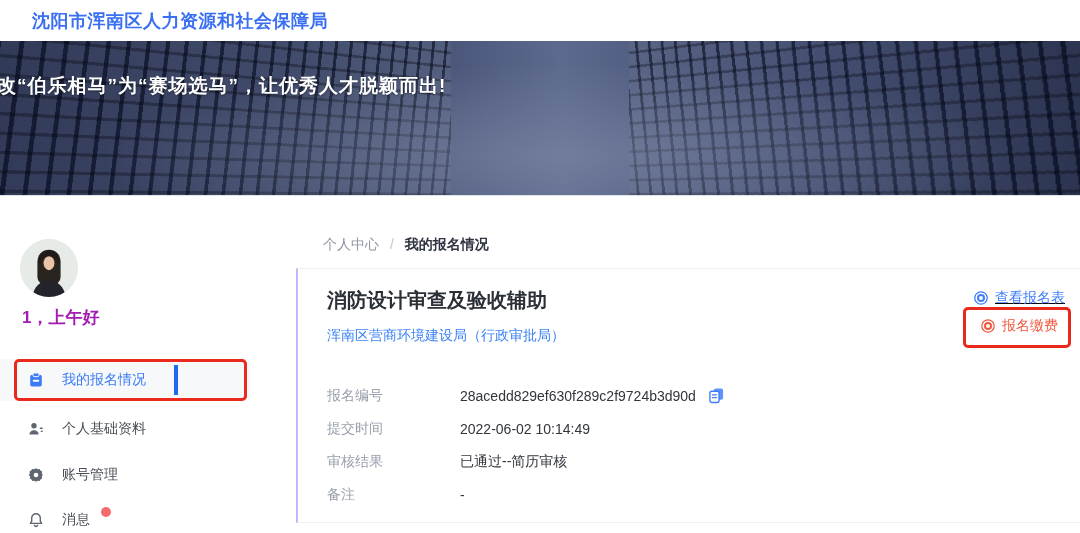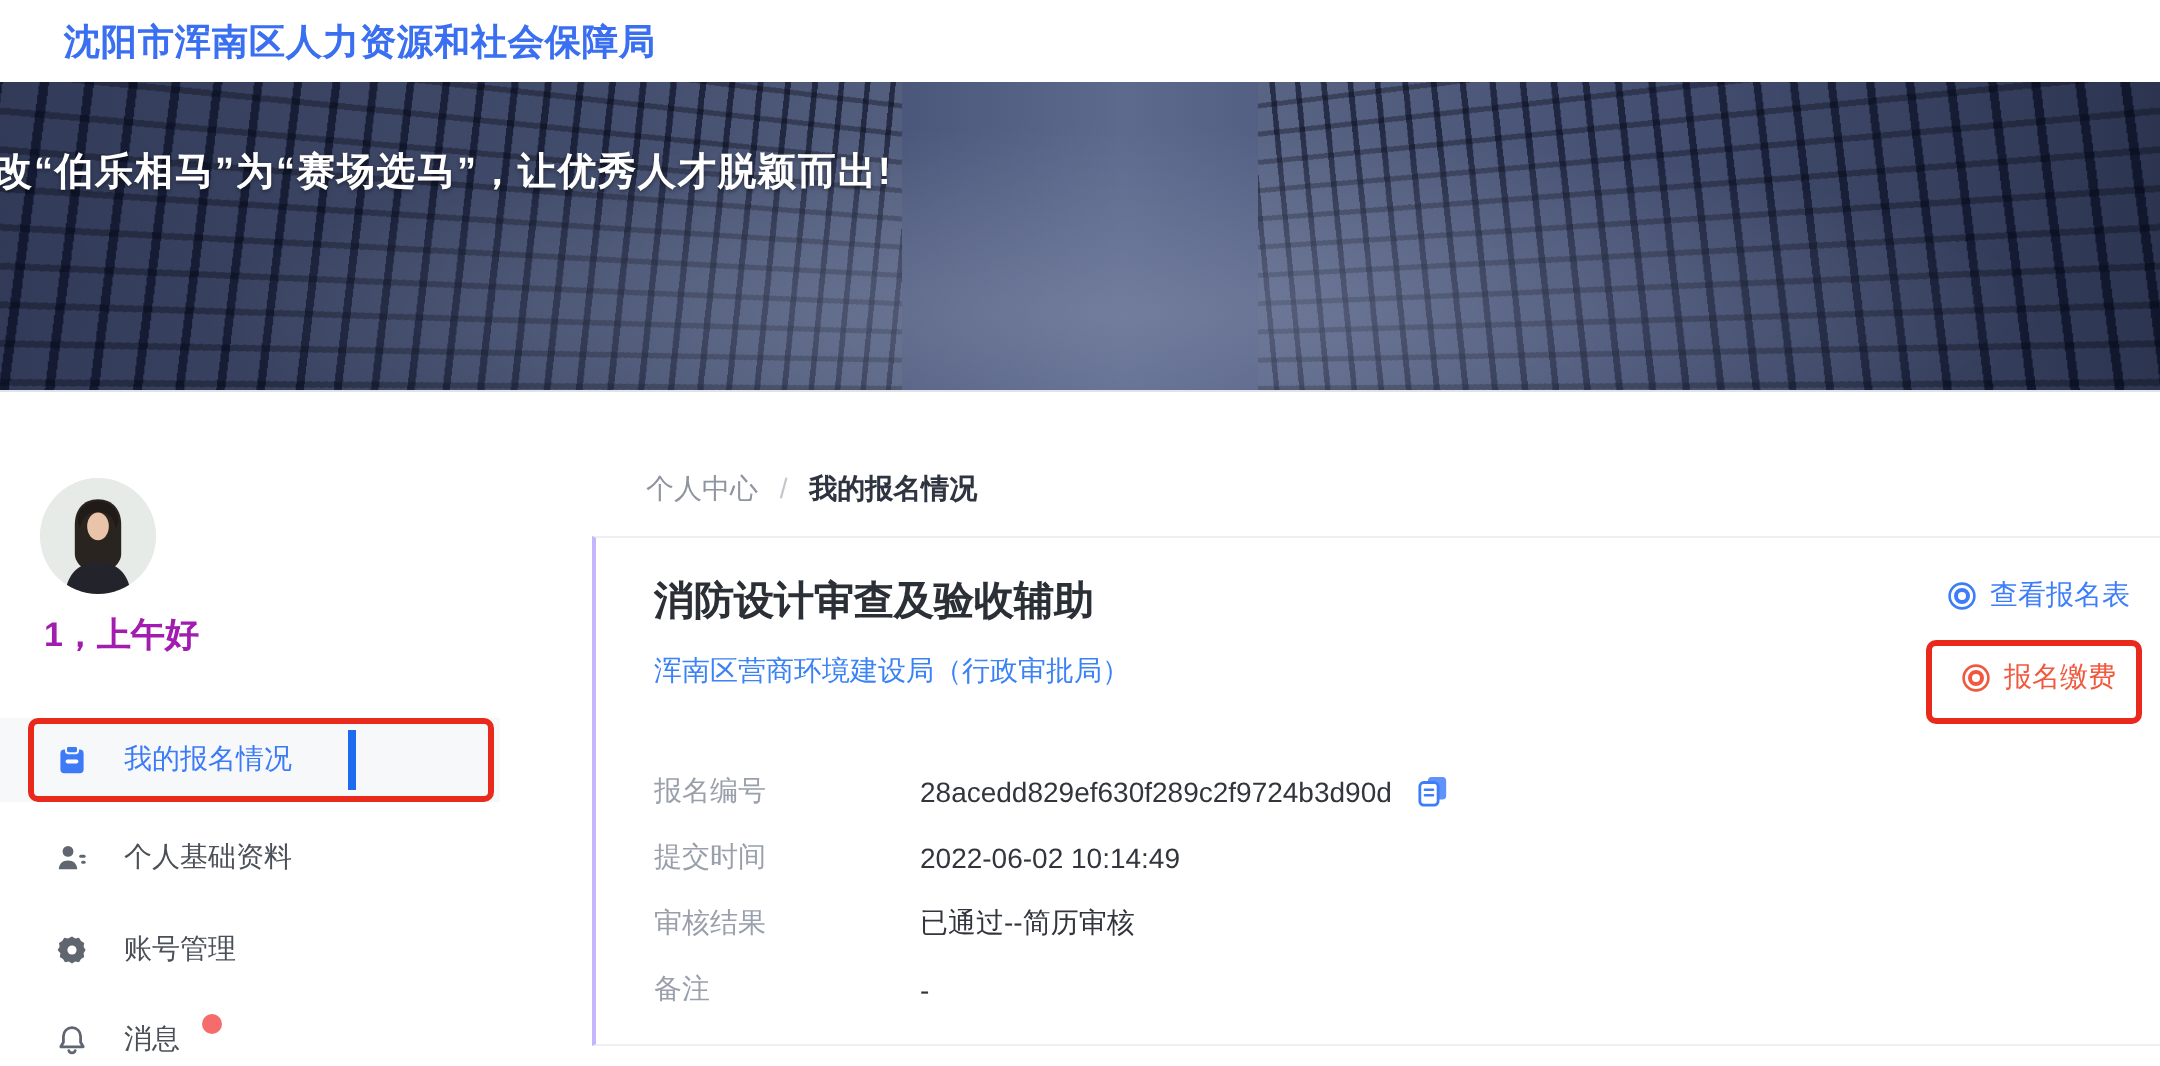--- a/index.html
+++ b/index.html
@@ -53,24 +53,24 @@
   .breadcrumb { position:absolute; left:323px; top:40px; font-size:14px; }
   .bc-parent { color:#8e94a0; cursor:pointer; }
   .bc-sep { color:#c2c6cd; margin:0 7px; }
   .bc-current { color:#2f3441; font-weight:bold; }
 
   .card { position:absolute; left:296px; top:72px; width:784px; height:255px; background:#fff;
     border-top:1px solid #eef0f3; border-left:2px solid #c4b5fd; border-bottom:1px solid #eef0f3; }
   .card-title { position:absolute; left:29px; top:18px; font-size:20px; font-weight:bold; color:#2b2f36; }
   .card-subtitle { position:absolute; left:29px; top:58px; font-size:14px; color:#3b82f6; }
 
-  .actions { position:absolute; right:9px; top:16px; display:flex; flex-direction:column; align-items:flex-end; }
+  .actions { position:absolute; right:9px; top:16px; display:flex; flex-direction:column; align-items:flex-end;text-decoration:underline; }
   .action-link { display:inline-flex; align-items:center; gap:6px; font-size:14px; cursor:pointer; }
   .action-view { color:#3d7dfa; margin:4px 6px 0 0; }
-  .action-pay-wrap { margin-top:13px; border:3px solid #e8291c; border-radius:5px; padding:7px 10px 7px 14px; }
+  .action-pay-wrap { border:3px solid #e8291c; border-radius:5px; padding:7px 10px 7px 14px; }
   .action-pay { color:#f1593f; }
   .action-link .bullseye { width:16px; height:16px; display:inline-flex; }
 
   .fields { position:absolute; left:29px; top:110px; }
   .field-row { display:flex; align-items:center; height:33px; font-size:14px; }
   .field-label { width:133px; color:#99a0ab; }
   .field-value { color:#32353c; }
   .copy-btn { display:inline-flex; width:17px; height:17px; margin-left:12px; cursor:pointer; vertical-align:middle; }
 </style>
 </head>

